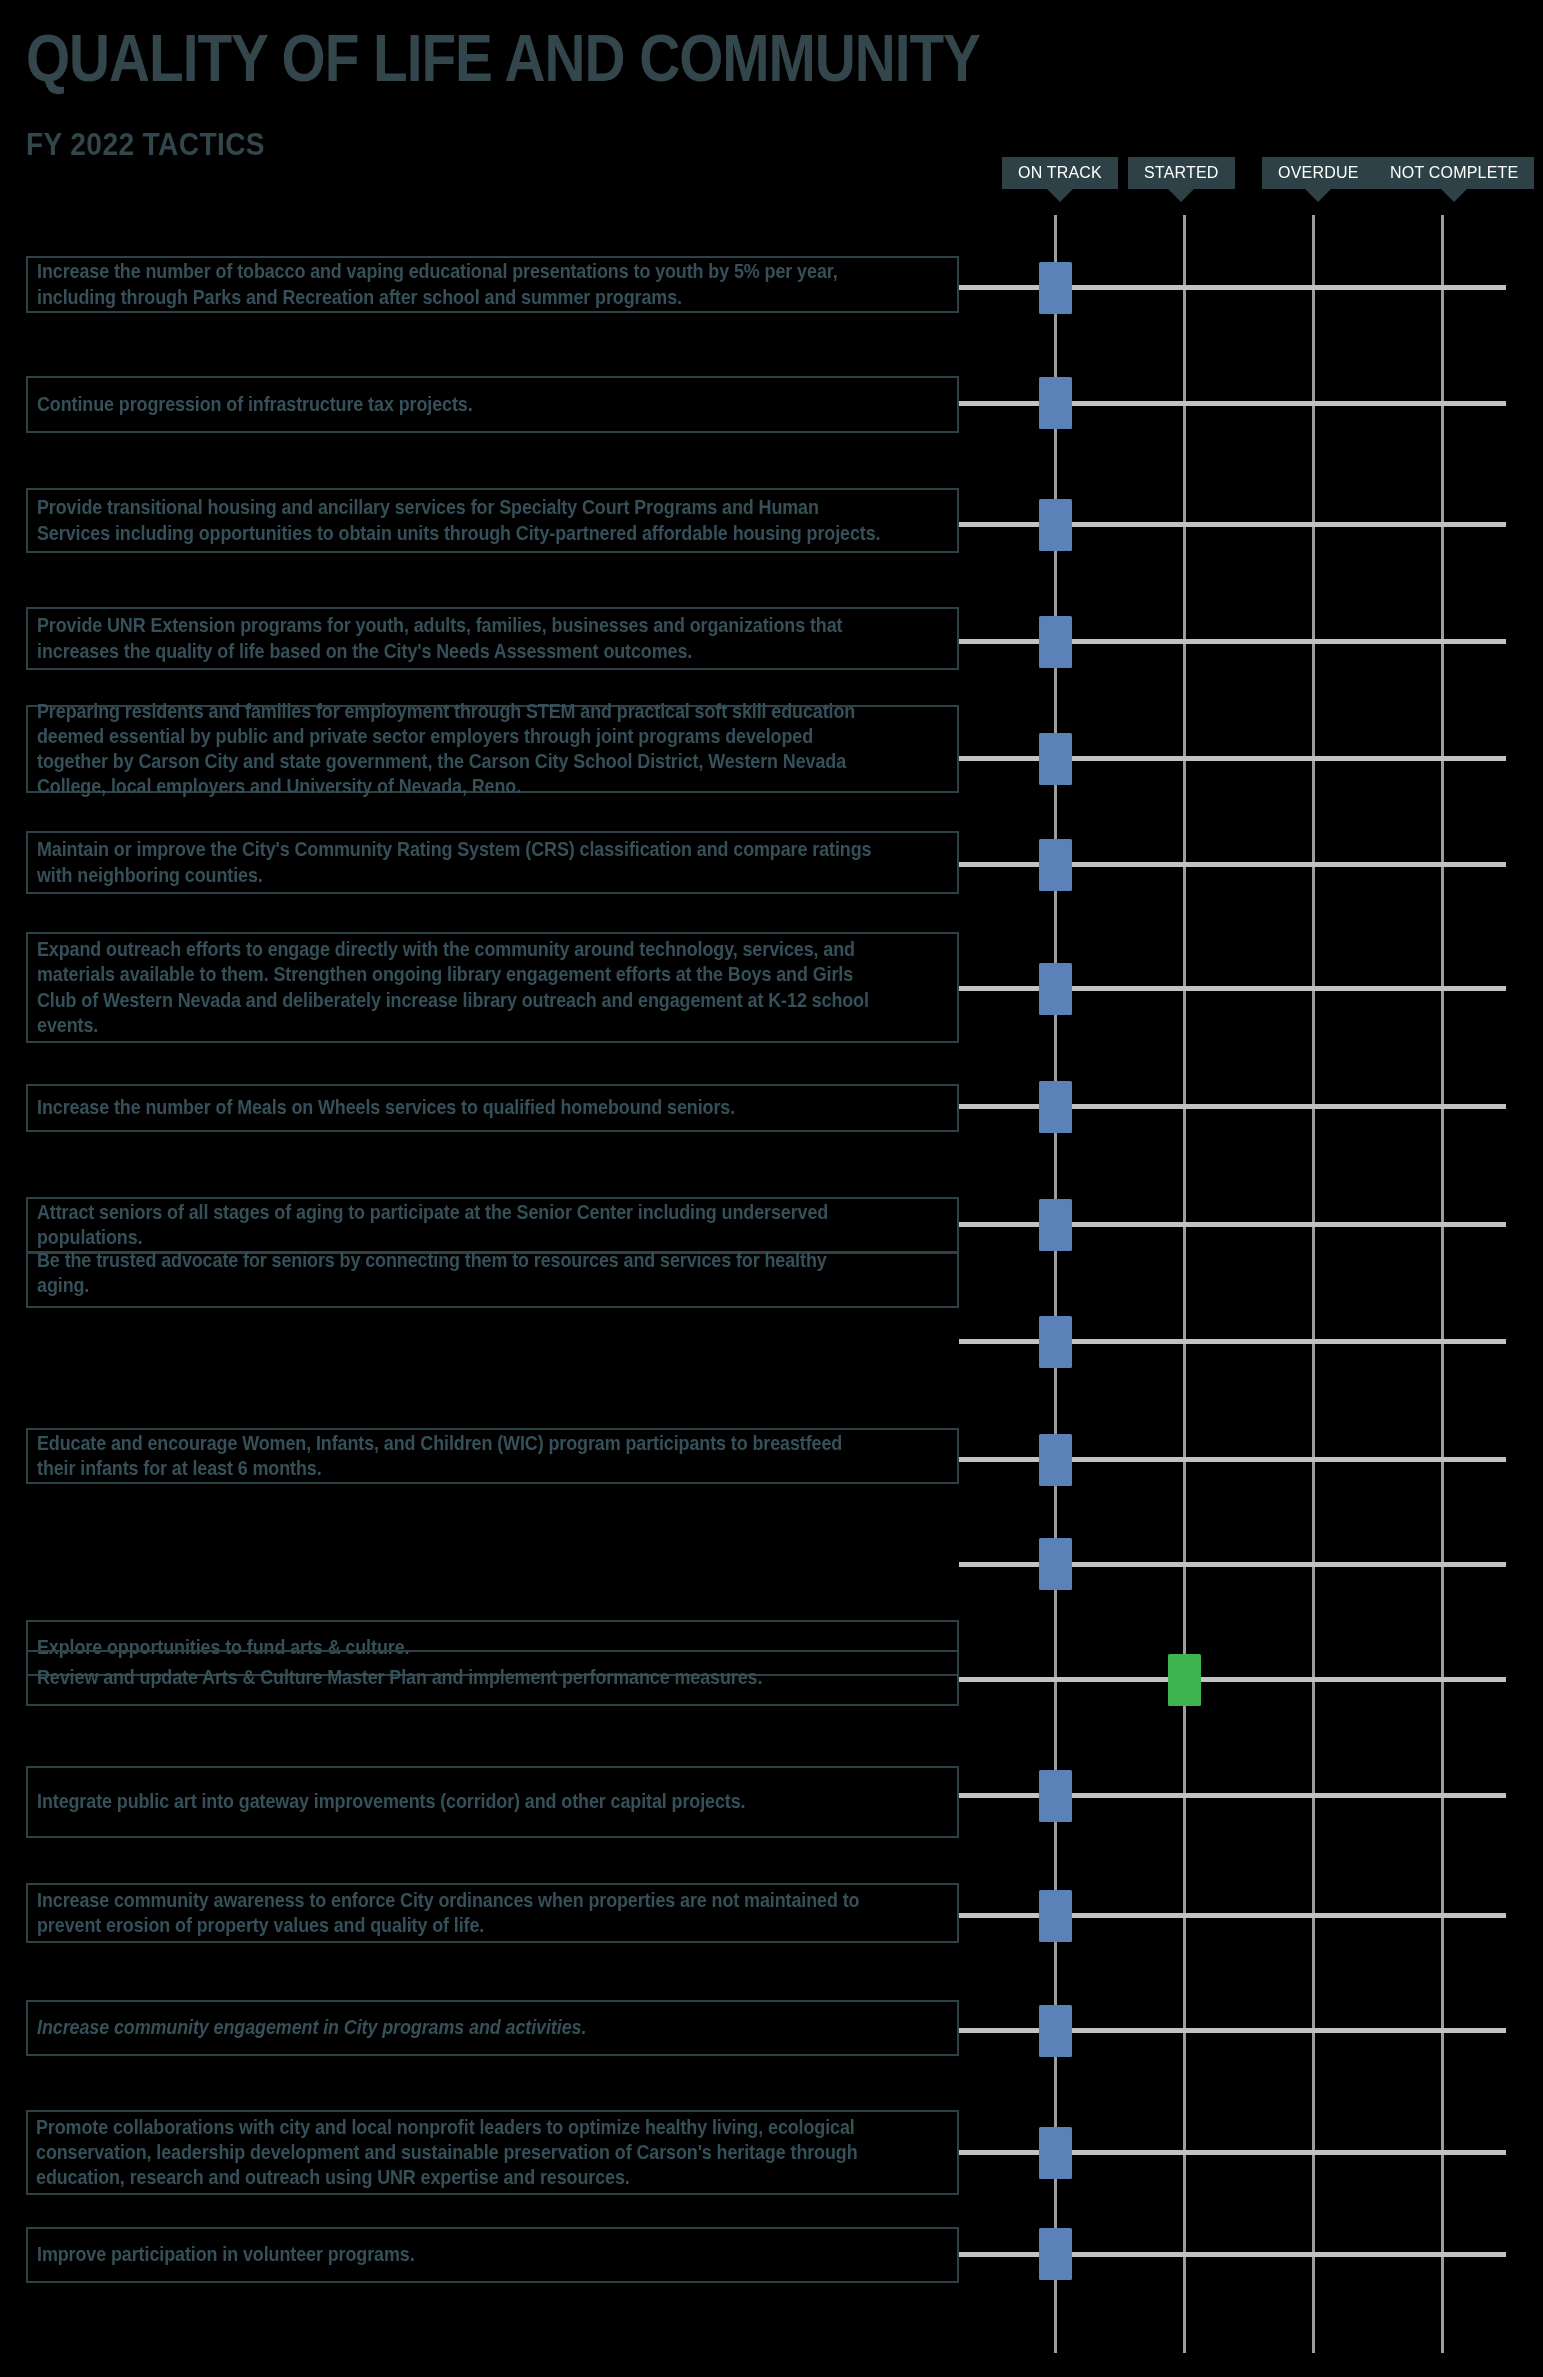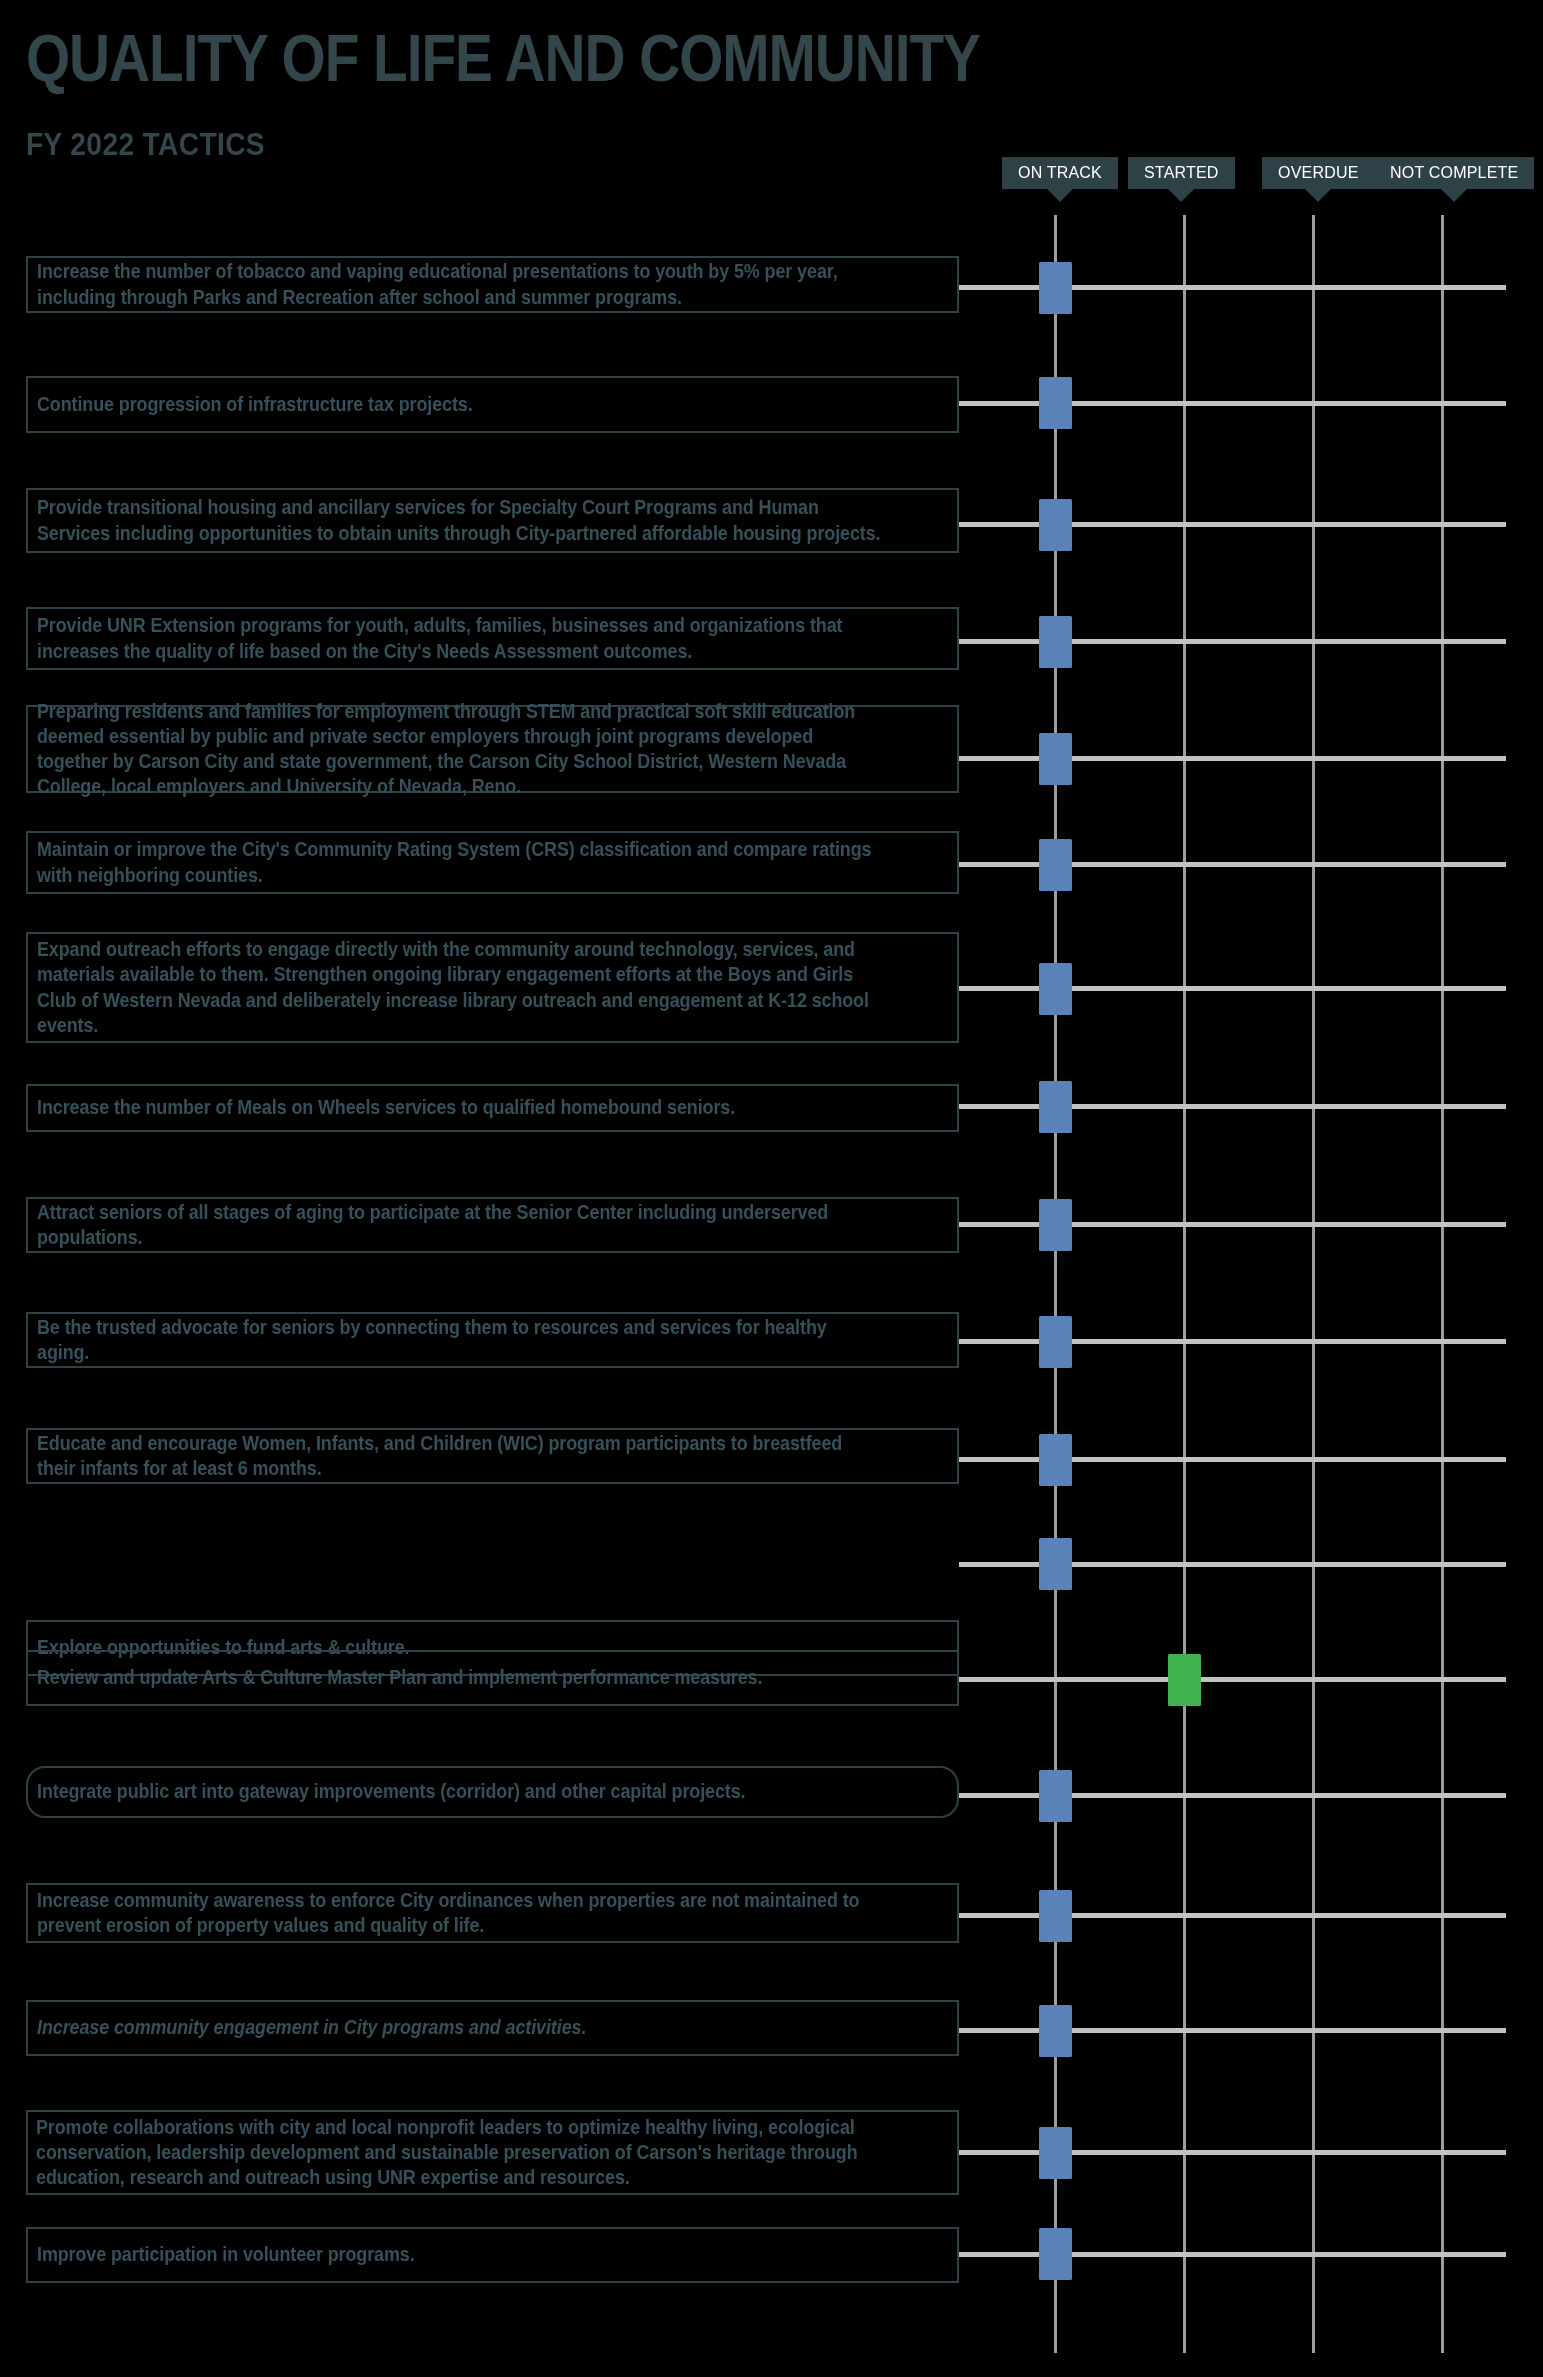--- a/index.html
+++ b/index.html
@@ -231,21 +231,21 @@
         <div class="marker status-on-track" style="left: 1039px; top: 1081px;"></div>
       </div>
       <div class="row">
         <div class="tactic-box" style="top: 1197px; height: 56px;">
           <div class="tactic-text">Attract seniors of all stages of aging to participate at the Senior Center including underserved populations.</div>
         </div>
         <div class="row-rule" style="top: 1222px; width: 547px;"></div>
         <div class="marker status-on-track" style="left: 1039px; top: 1199px;"></div>
       </div>
       <div class="row">
-        <div class="tactic-box" style="top: 1312px; height: 56px;">
+        <div class="tactic-box" style="top: 1252px; height: 56px; align-items: flex-end;">
           <div class="tactic-text">Be the trusted advocate for seniors by connecting them to resources and services for healthy aging.</div>
         </div>
         <div class="row-rule" style="top: 1339px; width: 547px;"></div>
         <div class="marker status-on-track" style="left: 1039px; top: 1316px;"></div>
       </div>
       <div class="row">
         <div class="tactic-box" style="top: 1428px; height: 56px;">
           <div class="tactic-text">Educate and encourage Women, Infants, and Children (WIC) program participants to breastfeed their infants for at least 6 months.</div>
         </div>
         <div class="row-rule" style="top: 1457px; width: 547px;"></div>
@@ -259,21 +259,21 @@
         <div class="marker status-on-track" style="left: 1039px; top: 1538px;"></div>
       </div>
       <div class="row">
         <div class="tactic-box" style="top: 1650px; height: 56px;">
           <div class="tactic-text">Review and update Arts &amp; Culture Master Plan and implement performance measures.</div>
         </div>
         <div class="row-rule" style="top: 1677px; width: 547px;"></div>
         <div class="marker status-complete" style="left: 1168px; top: 1654px;"></div>
       </div>
       <div class="row">
-        <div class="tactic-box" style="top: 1766px; height: 52px; border-radius: 19px;">
+        <div class="tactic-box" style="top: 1766px; height: 72px;">
           <div class="tactic-text">Integrate public art into gateway improvements (corridor) and other capital projects.</div>
         </div>
         <div class="row-rule" style="top: 1793px; width: 547px;"></div>
         <div class="marker status-on-track" style="left: 1039px; top: 1770px;"></div>
       </div>
       <div class="row">
         <div class="tactic-box" style="top: 1883px; height: 60px;">
           <div class="tactic-text">Increase community awareness to enforce City ordinances when properties are not maintained to prevent erosion of property values and quality of life.</div>
         </div>
         <div class="row-rule" style="top: 1913px; width: 547px;"></div>

